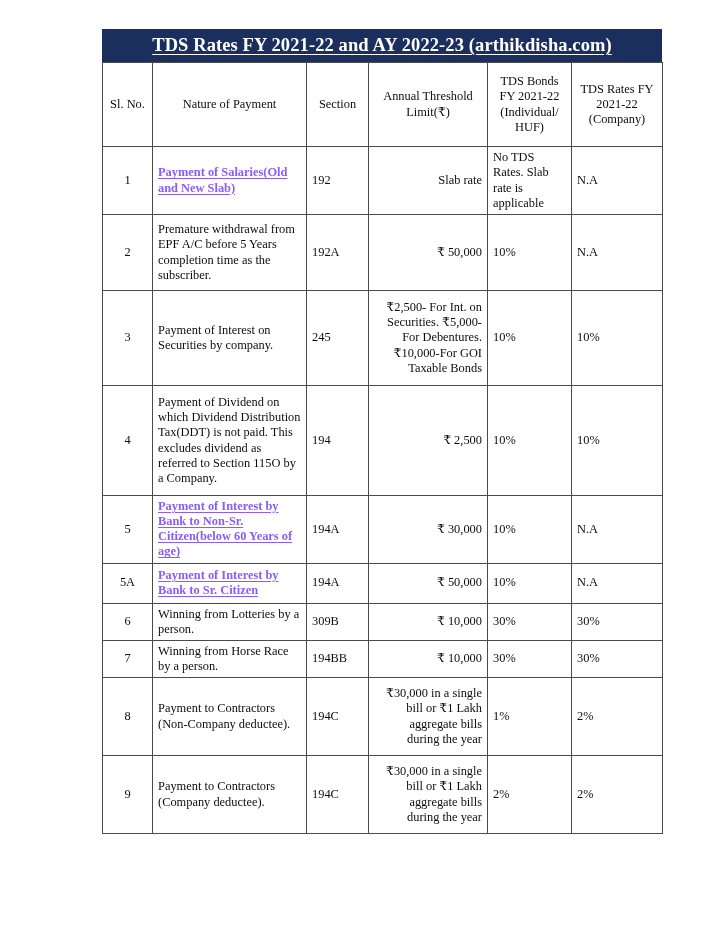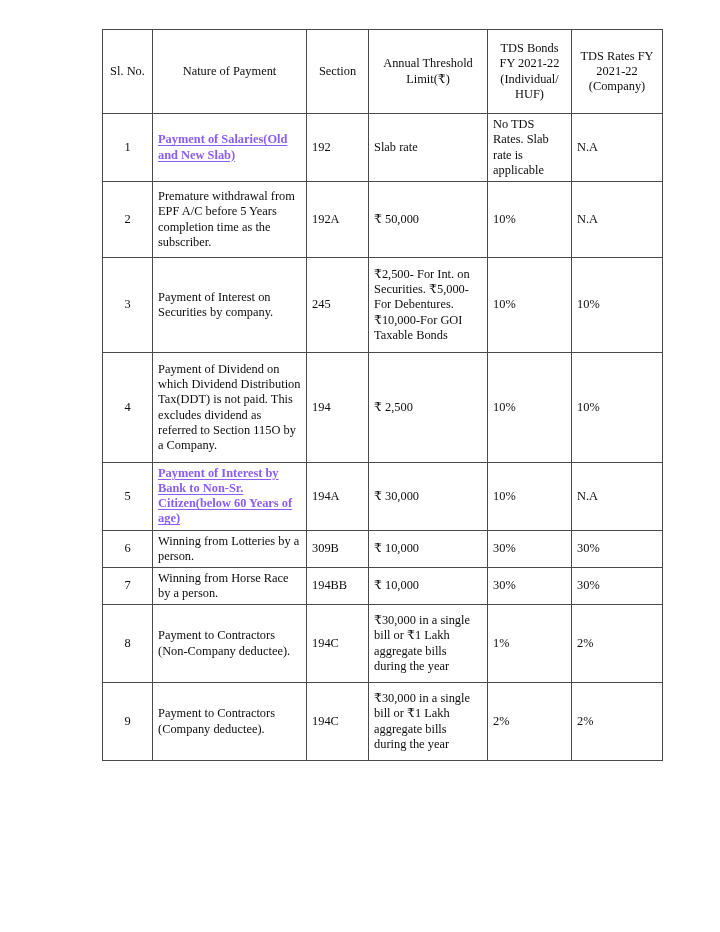--- a/index.html
+++ b/index.html
@@ -83,21 +83,21 @@
     font-size: 12.6px;
     line-height: 1.22;
     padding: 6px 4px;
     vertical-align: middle;
   }
   thead tr { height: 84px; }
 
   td.sl       { text-align: center; }
   td.nature   { text-align: left; }
   td.section  { }
-  td.limit    { text-align: left; }
+  td.limit    { text-align: right; }
   td.rate     { }
 
   a.doclink {
     color: #8b5cf6;
     font-weight: bold;
     text-decoration: underline;
     text-underline-offset: 2px;
     margin-top: 46px;
   }
 
@@ -112,20 +112,23 @@
   tr.r7 { height: 32px; }
   tr.r8 { height: 78px; }
   tr.r9 { height: 78px; }
 </style>
 </head>
 <body>
 
 <div class="page">
   <div class="doc-wrap">
 
+    <div class="title-bar">
+      <span class="title-text">TDS Rates FY 2021-22 and AY 2022-23 (arthikdisha.com)</span>
+    </div>
 
     <table class="tds">
       <colgroup>
         <col class="c-sl">
         <col class="c-nature">
         <col class="c-section">
         <col class="c-limit">
         <col class="c-indiv">
         <col class="c-company">
       </colgroup>
@@ -201,20 +204,30 @@
           <td class="sl">5</td>
           <td class="nature">
             <a class="doclink" href="#">Payment of Interest by Bank to Non-Sr. Citizen(below 60 Years of age)</a>
           </td>
           <td class="section">194A</td>
           <td class="limit">₹ 30,000</td>
           <td class="rate">10%</td>
           <td class="rate">N.A</td>
         </tr>
 
+        <tr class="r5a">
+          <td class="sl">5A</td>
+          <td class="nature">
+            <a class="doclink" href="#">Payment of Interest by Bank to Sr. Citizen</a>
+          </td>
+          <td class="section">194A</td>
+          <td class="limit">₹ 50,000</td>
+          <td class="rate">10%</td>
+          <td class="rate">N.A</td>
+        </tr>
 
         <tr class="r6">
           <td class="sl">6</td>
           <td class="nature">Winning from Lotteries by a person.</td>
           <td class="section">309B</td>
           <td class="limit">₹ 10,000</td>
           <td class="rate">30%</td>
           <td class="rate">30%</td>
         </tr>
 

